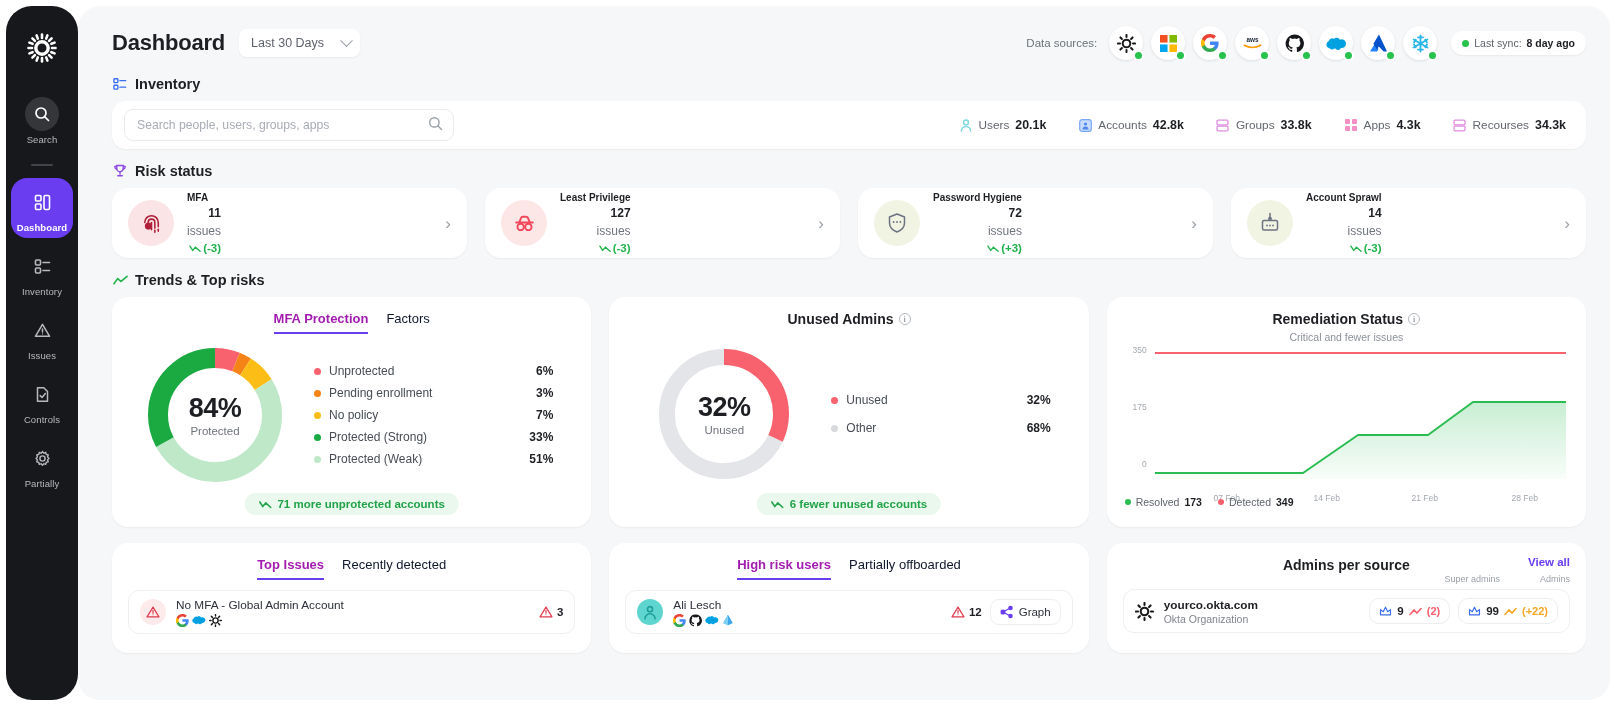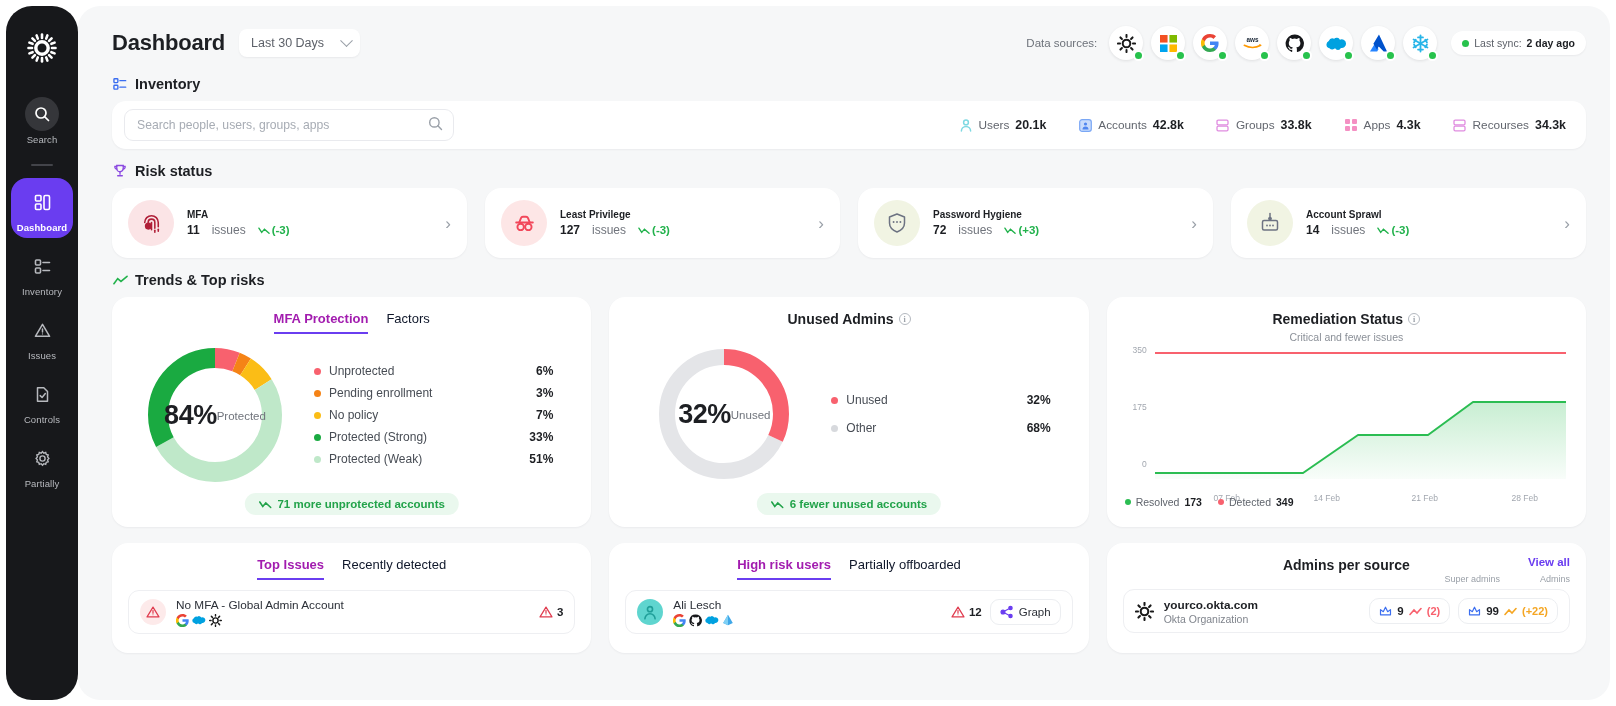--- a/index.html
+++ b/index.html
@@ -164,21 +164,21 @@
     box-shadow: 0 1px 2px rgba(20,22,30,.05);
     cursor: pointer;
   }
   .risk-ico {
     width: 46px; height: 46px; border-radius: 50%;
     display: flex; align-items: center; justify-content: center;
     flex: 0 0 46px;
   }
   .risk-txt { margin-left: 13px; }
   .risk-name { font-size: 10px; font-weight: 700; color: #1d1f23; }
-  .risk-sub { font-size: 12px; color: #70747c; margin-top: 3px; display:flex; align-items:center; gap:12px;}
+  .risk-sub { font-size: 12px; color: #70747c; margin-top: 3px; display:flex; align-items:flex-end; gap:4px;flex-direction:column;}
   .risk-sub b { color: #1d1f23; font-weight: 700; }
   .delta { color: #22b24c; font-weight: 600; font-size: 11.5px; display:flex; align-items:center; gap:2px;}
   .risk-arrow { margin-left: auto; color: #9aa0a8; font-size: 17px; line-height: 1; }
 
   
   .trend-row { display: flex; gap: 18px; margin-bottom: 16px; }
   .tcard {
     flex: 1;
     background: #ffffff;
     border-radius: 16px;
@@ -202,21 +202,21 @@
     font-size: 8px; display: flex; align-items: center; justify-content: center;
     font-family: "Liberation Serif", serif;
   }
   .tsub { text-align: center; font-size: 10.5px; color: #8b9098; margin-top: 4px; }
 
   
   .donut-block { display: flex; align-items: center; margin-top: 8px; }
   .donut-wrap { position: relative; width: 146px; height: 146px; flex: 0 0 146px; margin-left: 14px;}
   .donut-center {
     position: absolute; inset: 0;
-    display: flex; flex-direction: row; align-items: center; justify-content: center;
+    display: flex; flex-direction: column; align-items: center; justify-content: center;
   }
   .donut-pct { font-size: 27px; font-weight: 700; color: #1d1f23; letter-spacing: -.5px; }
   .donut-lbl { font-size: 11.5px; color: #70747c; margin-top: 1px; }
   .legend { margin-left: 26px; flex: 1; }
   .leg-row { display: flex; align-items: center; font-size: 12px; color: #474c54; height: 22px; }
   .leg-dot { width: 7px; height: 7px; border-radius: 50%; margin-right: 8px; flex: 0 0 7px;}
   .leg-val { margin-left: auto; font-weight: 700; color: #1d1f23; font-size: 12px; padding-right: 22px;}
 
   .foot-pill {
     position: absolute; left: 50%; transform: translateX(-50%);
@@ -472,21 +472,21 @@
               <line x1="16.8" y1="9" x2="15" y2="6"></line>
                 <line x1="5" y1="14" x2="3.2" y2="11"></line>
             </g>
           </svg>
           <span class="dot"></span>
         </div>
 
         <div class="sync-pill">
           <span class="gdot"></span>
           <span>Last sync:</span>
-          <b>2 day ago</b>
+          <b>8 day ago</b>
         </div>
       </div>
     </div>
 
     <div class="section-head">
       <span class="sh-ico">
         <svg width="14" height="14" viewBox="0 0 15 15" fill="none" stroke="#3b6ef0" stroke-width="1.5">
           <rect x="1" y="1.8" width="4.2" height="4.2" rx=".8"></rect>
           <rect x="1" y="8.8" width="4.2" height="4.2" rx=".8"></rect>
           <line x1="7.4" y1="3.9" x2="13.6" y2="3.9" stroke-linecap="round"></line>

